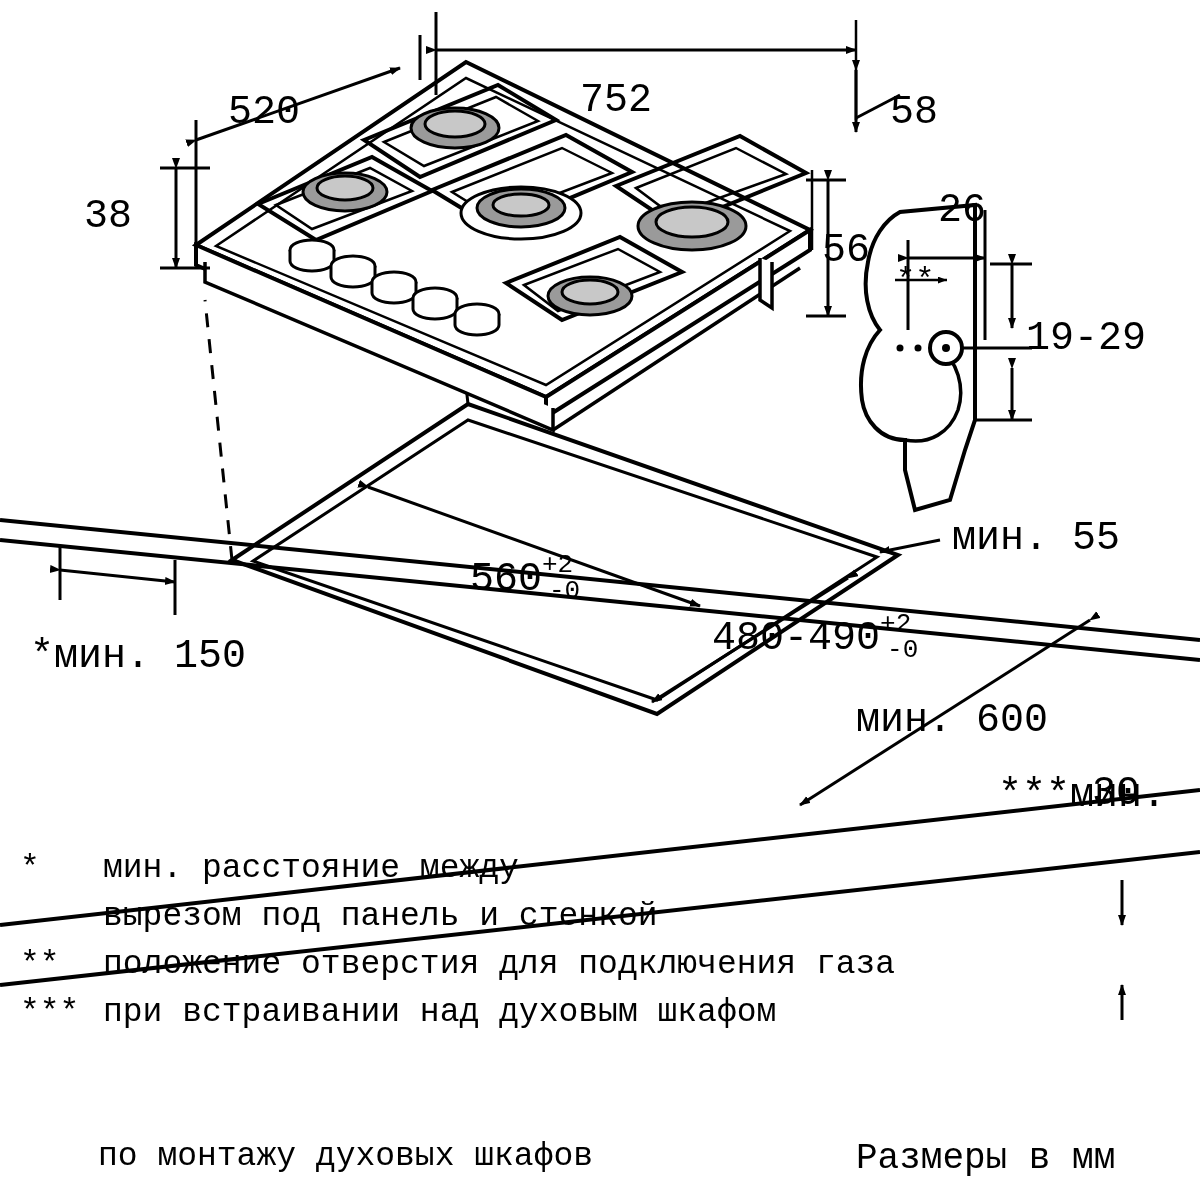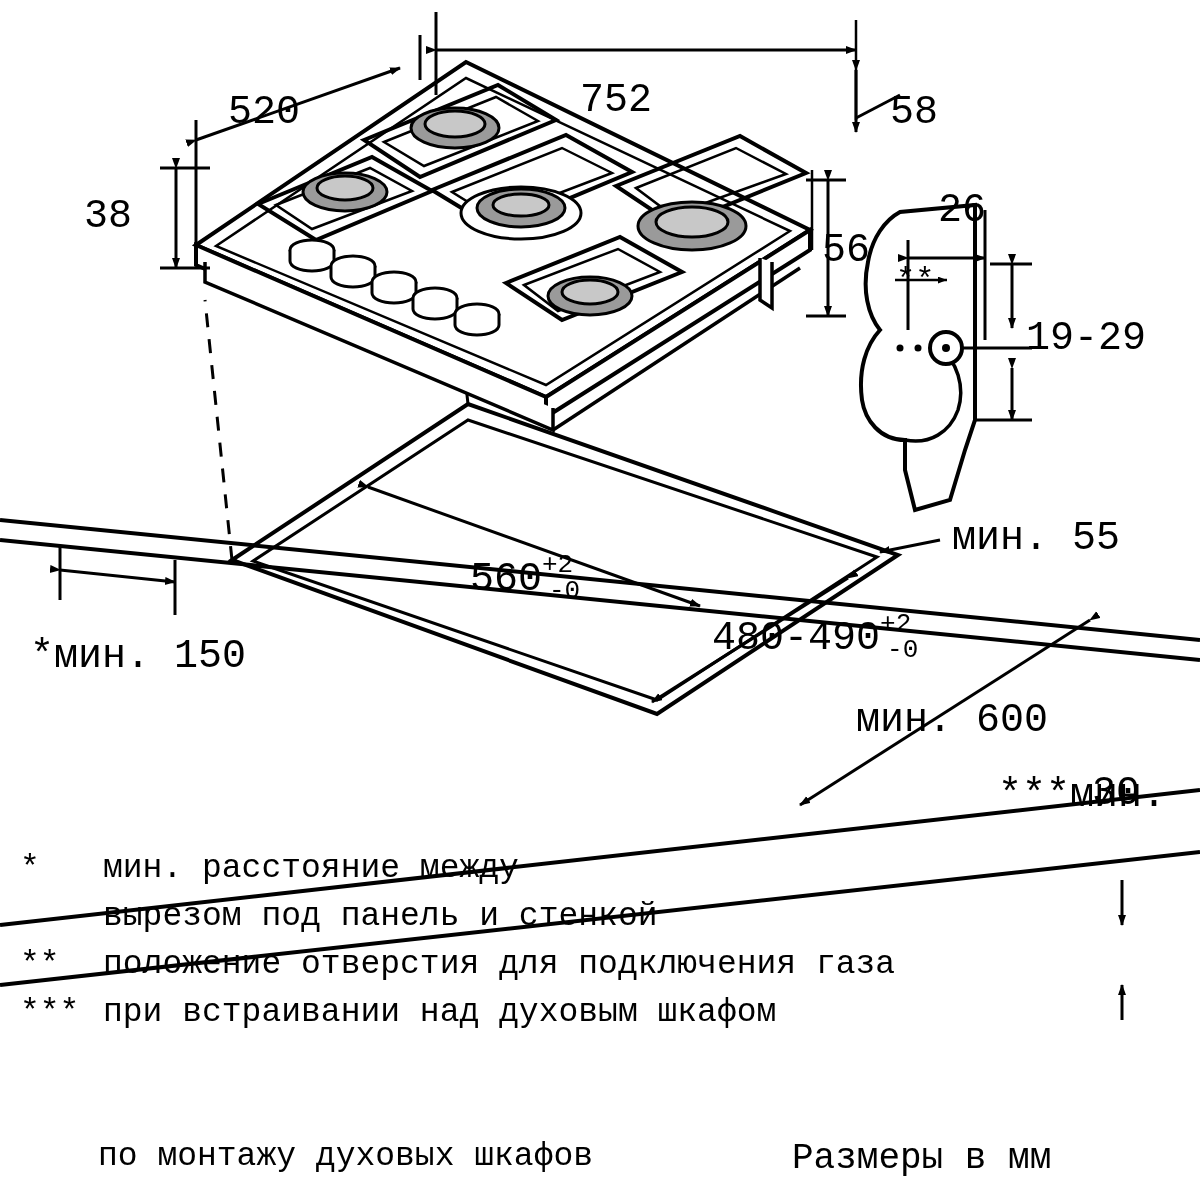--- a/index.html
+++ b/index.html
@@ -265,15 +265,15 @@
   <div class="lbl note" style="left:103px; top:900px;">вырезом под панель и стенкой</div>
   <div class="lbl note" style="left:103px; top:852px;">мин. расстояние между</div>
 
   <div class="lbl note-mark" style="left:20px; top:948px;">**</div>
   <div class="lbl note" style="left:103px; top:948px;">положение отверстия для подключения газа</div>
 
   <div class="lbl note-mark" style="left:20px; top:996px;">***</div>
   <div class="lbl note" style="left:103px; top:996px;">при встраивании над духовым шкафом</div>
   <div class="lbl note" style="left:98px; top:1092px;margin-top:48px;">по монтажу духовых шкафов</div>
 
-  <div class="lbl units" style="left:792px; top:1140px; font-weight:400;">Размеры в мм</div>
+  <div class="lbl units" style="left:856px; top:1140px; font-weight:400;">Размеры в мм</div>
 
 </div>
 
 </body></html>

